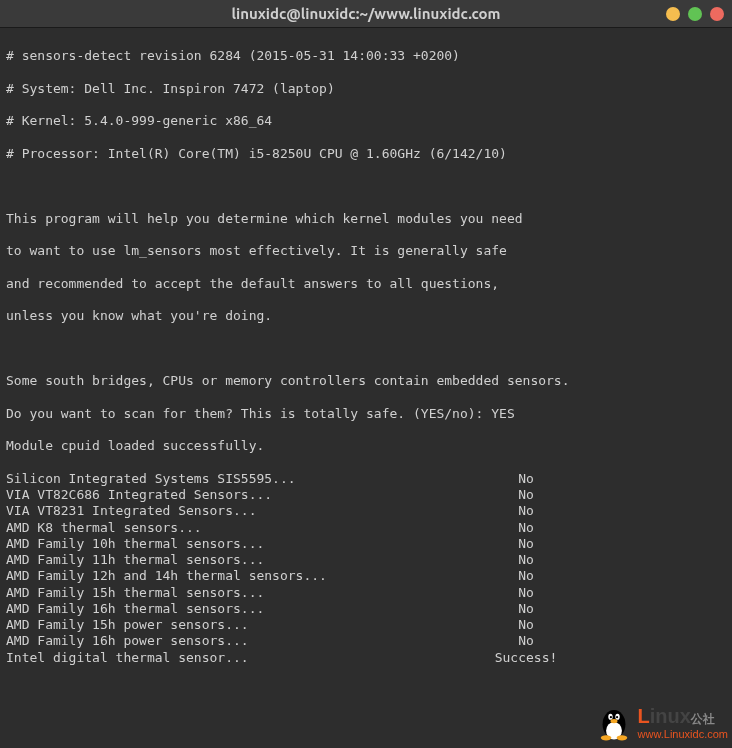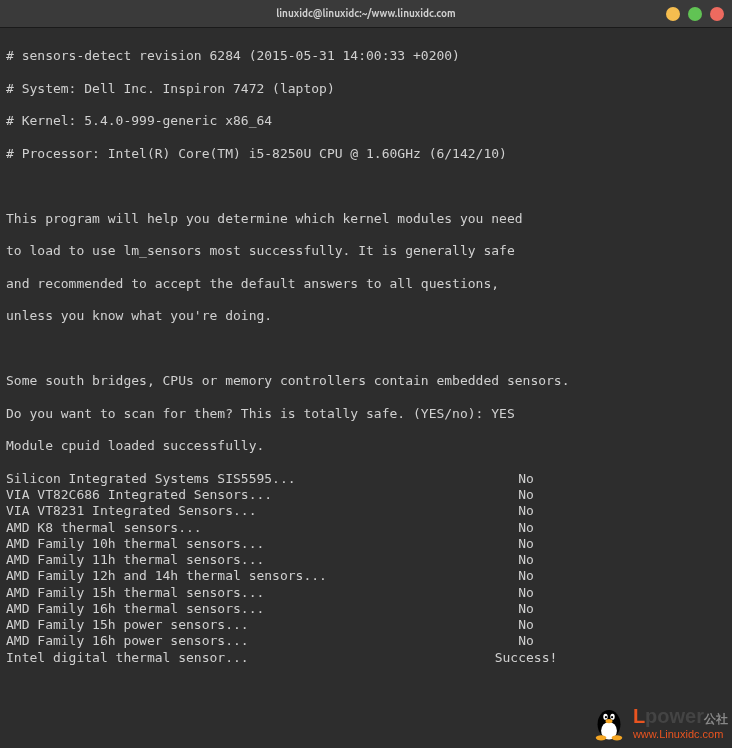--- a/index.html
+++ b/index.html
@@ -19,21 +19,21 @@
     .titlebar {
       height: 28px;
       background: #3a3a3a;
       border-bottom: 1px solid #1a1a1a;
       display: flex;
       align-items: center;
       justify-content: center;
       position: relative;
       color: #d0d0d0;
       font-family: 'Ubuntu', sans-serif;
-      font-size: 10px;
+      font-size: 15px;
       font-weight: bold;
     }
     .window-controls {
       position: absolute;
       right: 8px;
       top: 50%;
       transform: translateY(-50%);
       display: flex;
       gap: 8px;
     }
@@ -106,21 +106,21 @@
   </div>
 </div>
 
 <div class="terminal">
 <span class="line"># sensors-detect revision 6284 (2015-05-31 14:00:33 +0200)</span>
 <span class="line"># System: Dell Inc. Inspiron 7472 (laptop)</span>
 <span class="line"># Kernel: 5.4.0-999-generic x86_64</span>
 <span class="line"># Processor: Intel(R) Core(TM) i5-8250U CPU @ 1.60GHz (6/142/10)</span>
 <span class="line"> </span>
 <span class="line">This program will help you determine which kernel modules you need</span>
-<span class="line">to load to use lm_sensors most successfully. It is generally safe</span>
+<span class="line">to want to use lm_sensors most effectively. It is generally safe</span>
 <span class="line">and recommended to accept the default answers to all questions,</span>
 <span class="line">unless you know what you're doing.</span>
 <span class="line"> </span>
 <span class="line">Some south bridges, CPUs or memory controllers contain embedded sensors.</span>
 <span class="line">Do you want to scan for them? This is totally safe. (YES/no): YES</span>
 <span class="line">Module cpuid loaded successfully.</span>
 <div id="sensor-list"><div class="sensor-row"><span class="sensor-name">Silicon Integrated Systems SIS5595...</span><span class="sensor-result">No</span></div><div class="sensor-row"><span class="sensor-name">VIA VT82C686 Integrated Sensors...</span><span class="sensor-result">No</span></div><div class="sensor-row"><span class="sensor-name">VIA VT8231 Integrated Sensors...</span><span class="sensor-result">No</span></div><div class="sensor-row"><span class="sensor-name">AMD K8 thermal sensors...</span><span class="sensor-result">No</span></div><div class="sensor-row"><span class="sensor-name">AMD Family 10h thermal sensors...</span><span class="sensor-result">No</span></div><div class="sensor-row"><span class="sensor-name">AMD Family 11h thermal sensors...</span><span class="sensor-result">No</span></div><div class="sensor-row"><span class="sensor-name">AMD Family 12h and 14h thermal sensors...</span><span class="sensor-result">No</span></div><div class="sensor-row"><span class="sensor-name">AMD Family 15h thermal sensors...</span><span class="sensor-result">No</span></div><div class="sensor-row"><span class="sensor-name">AMD Family 16h thermal sensors...</span><span class="sensor-result">No</span></div><div class="sensor-row"><span class="sensor-name">AMD Family 15h power sensors...</span><span class="sensor-result">No</span></div><div class="sensor-row"><span class="sensor-name">AMD Family 16h power sensors...</span><span class="sensor-result">No</span></div><div class="sensor-row"><span class="sensor-name">Intel digital thermal sensor...</span><span class="sensor-result">Success!</span></div></div>
 
 
 
@@ -136,17 +136,17 @@
     <ellipse cx="42" cy="38" rx="5" ry="7" fill="#fff"></ellipse>
     <ellipse cx="58" cy="38" rx="5" ry="7" fill="#fff"></ellipse>
     <circle cx="43" cy="39" r="2.5" fill="#000"></circle>
     <circle cx="57" cy="39" r="2.5" fill="#000"></circle>
     <ellipse cx="50" cy="48" rx="8" ry="5" fill="#f5a623"></ellipse>
     <ellipse cx="32" cy="86" rx="12" ry="6" fill="#f5a623"></ellipse>
     <ellipse cx="68" cy="86" rx="12" ry="6" fill="#f5a623"></ellipse>
   </svg>
   <div class="watermark-text">
     <div class="watermark-title">
-      <span class="wm-l">L</span><span class="wm-rest">power</span><span class="wm-gs">公社</span>
+      <span class="wm-l">L</span><span class="wm-rest">inux</span><span class="wm-gs">公社</span>
     </div>
     <div class="watermark-url">www.Linuxidc.com</div>
   </div>
 </div>
 
 </body></html>

